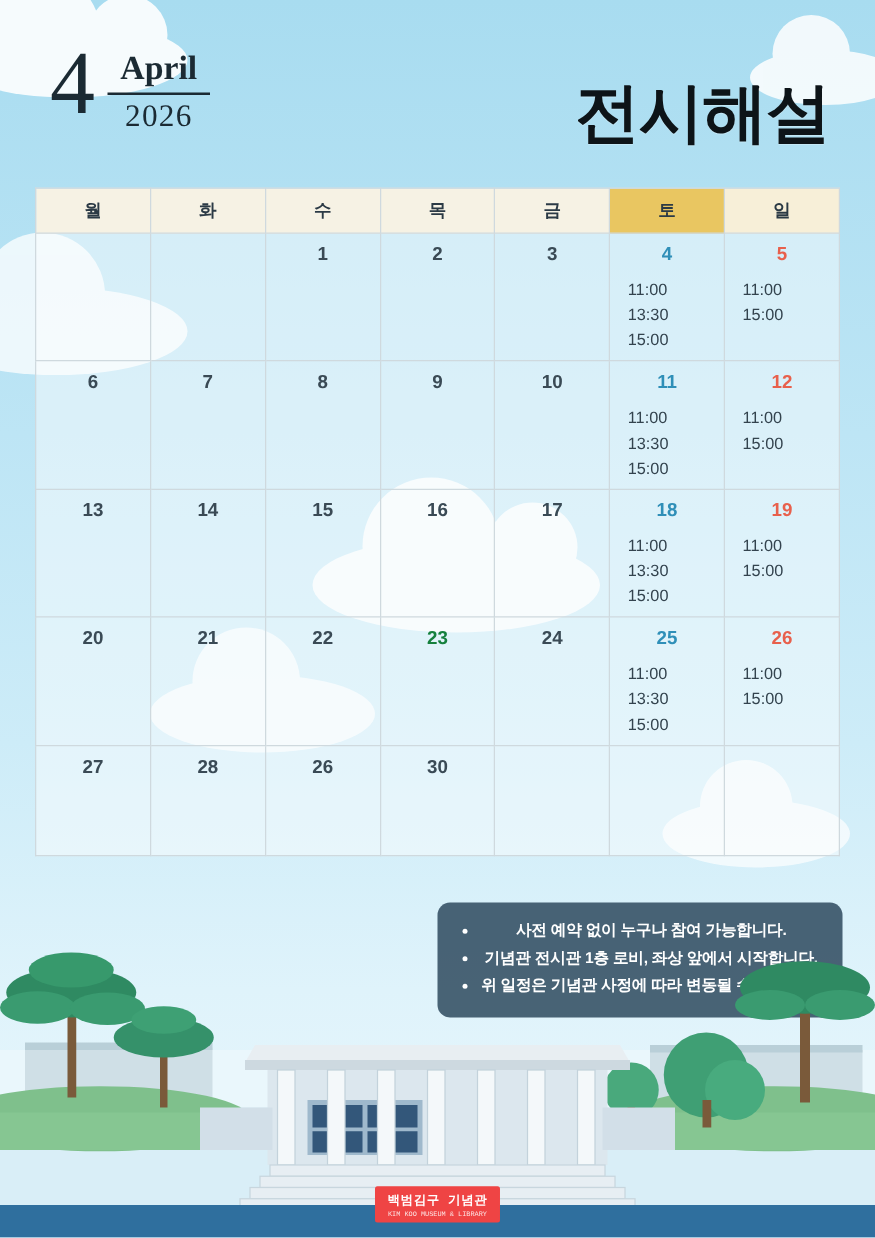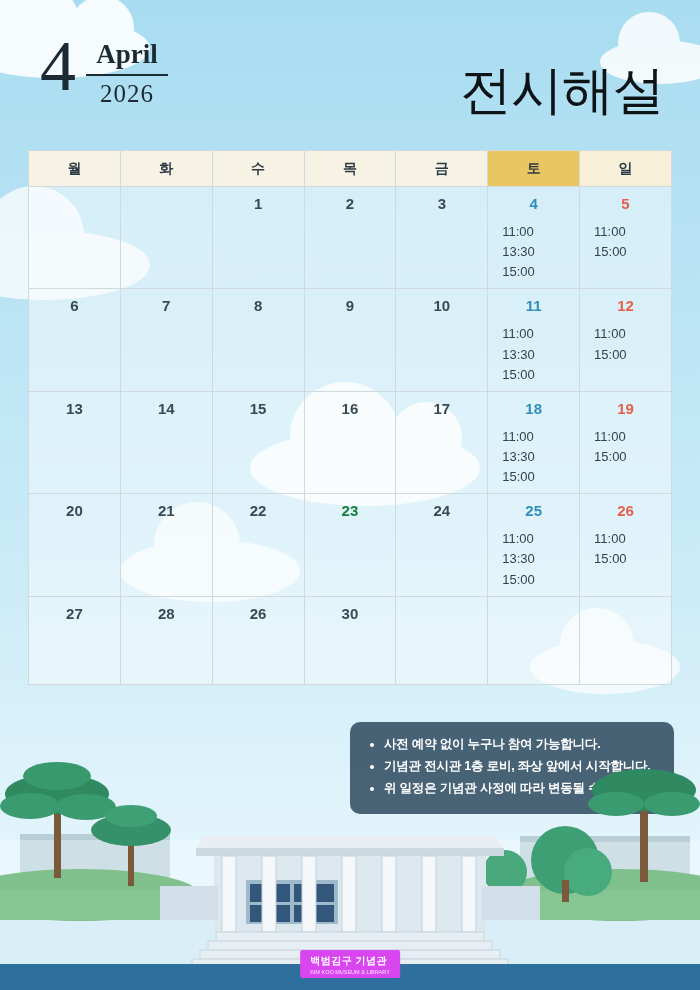--- a/index.html
+++ b/index.html
@@ -72,21 +72,21 @@
     width: 82px; height: 2px; background: #1b2a33; margin: 4px 0 4px 0;
   }
   .year {
     font-family: "Liberation Serif", serif;
     font-size: 25px;
     color: #1b2a33;
     letter-spacing: 1px;
   }
   .title {
     font-size: 52px;
-    font-weight: 400;
+    font-weight: 700;
     color: #0d1418;
     letter-spacing: -1px;
     padding-top: 22px;
     padding-right: 6px;
     text-shadow: 0 1px 0 rgba(255,255,255,.25);
   }
 
   
   .cal-wrap {
     position: relative;
@@ -141,21 +141,21 @@
   .notes {
     position: absolute;
     right: 26px;
     top: 722px;
     width: 324px;
     background: rgba(30,58,80,0.78);
     color: #ffffff;
     border-radius: 10px;
     padding: 12px 16px 14px 16px;
   }
-  .notes ul { margin: 0; padding-left: 18px; }
+  .notes ul { margin: 0; padding-left: 18px; text-align: center; }
   .notes li {
     font-size: 12.5px;
     line-height: 1.75;
     font-weight: 700;
     letter-spacing: -0.2px;
   }
 
   
   .illu {
     position: absolute;
@@ -163,27 +163,29 @@
     width: 700px; height: 300px;
   }
   .footer-bar {
     position: absolute; left:0; bottom:0; width: 700px; height: 26px;
     background: #2f6f9e;
   }
   .logo {
     position: absolute;
     left: 50%; transform: translateX(-50%);
     bottom: 12px;
-    background: #d946ef;
+    background: #ef4444;
     color: #fff;
     font-size: 10px;
     font-weight: 700;
     padding: 4px 10px 3px 10px;
     border-radius: 2px;
+    text-align: center;
     letter-spacing: 0.5px;
+    font-family: Liberation Mono, monospace;
   }
   .logo .sub { display:block; font-size: 5.5px; font-weight: 400; letter-spacing: 0; opacity:.85; margin-top:1px;}
 </style>
 </head>
 <body>
 
 <div class="sky">
   <div class="cloud c1"></div>
   <div class="cloud c2"></div>
   <div class="cloud c3"></div>

